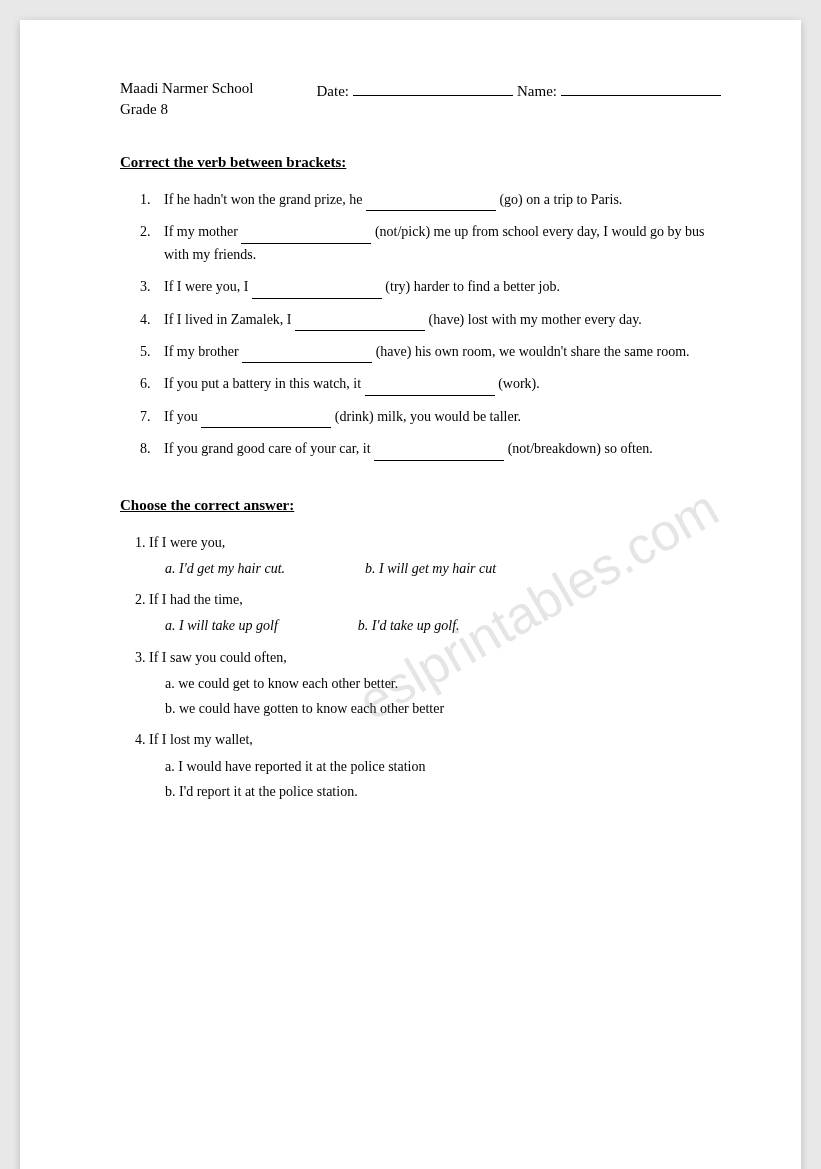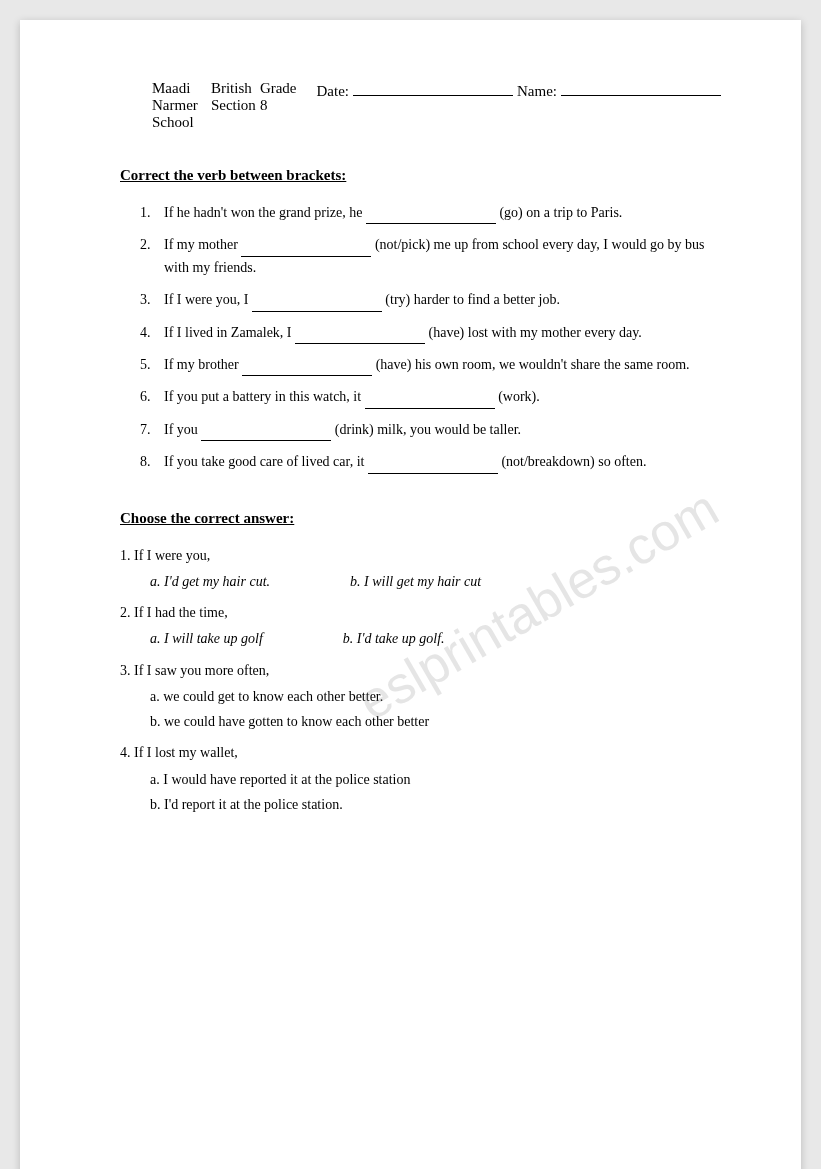--- a/index.html
+++ b/index.html
@@ -42,22 +42,22 @@
 
     .header-grid {
       display: grid;
       grid-template-columns: 1fr 1fr;
       gap: 4px 20px;
       margin-bottom: 10px;
     }
 
     .header-left {
       display: flex;
+      flex-direction: column;
       gap: 4px;
-      margin-left: 32px;
     }
 
     .header-right {
       display: flex;
       flex-direction: row;
       gap: 4px;
     }
 
     .header-line {
       font-size: 15px;
@@ -113,20 +113,21 @@
     }
 
     .choose-section {
       margin-top: 10px;
     }
 
     .choose-item {
       font-size: 14px;
       margin-bottom: 8px;
       line-height: 1.6;
+      margin-left: 15px;
     }
 
     .choose-options {
       padding-left: 30px;
       margin-top: 2px;
     }
 
     .choose-option {
       font-size: 14px;
       line-height: 1.8;
@@ -158,23 +159,20 @@
   <div class="watermark">
     <span>eslprintables.com</span>
   </div>
 
   <div class="header-grid">
     <div class="header-left">
       <div class="header-line">
         <span class="label">Maadi Narmer School</span>
       </div>
       <div class="header-line">
-        <span class="label">British Section</span>
-      </div>
-      <div class="header-line">
         <span class="grade-label">Grade 8</span>
       </div>
     </div>
     <div class="header-right">
       <div class="header-line">
         <span class="label">Date:</span>
         <span class="underline-field"></span>
       </div>
       <div class="header-line">
         <span class="label">Name:</span>
@@ -238,21 +236,21 @@
       <li>
         <span class="num">7.</span>
         <span>If you </span>
         <span class="blank"></span>
         <span>(drink)</span>
         <span> milk, you would be taller.</span>
       </li>
 
       <li>
         <span class="num">8.</span>
-        <span>If you take good care of lived car, it </span>
+        <span>If you grand good care of your car, it </span>
         <span class="blank"></span>
         <span>(not/breakdown) so often.</span>
       </li>
     </ol>
   </div>
 
   <div class="section2 choose-section">
     <div class="section-title">Choose the correct answer:</div>
 
     <div class="choose-item">
@@ -268,21 +266,21 @@
       <span>2. </span>
       <span>If I had the time,</span>
       <div class="choose-option-row">
         <span>a. I will take up golf</span>
         <span>b. I'd take up golf.</span>
       </div>
     </div>
 
     <div class="choose-item">
       <span>3. </span>
-      <span>If I saw you more often,</span>
+      <span>If I saw you could often,</span>
       <div class="choose-options">
         <span class="choose-option">a. we could get to know each other better.</span>
         <span class="choose-option">b. we could have gotten to know each other better</span>
       </div>
     </div>
 
     <div class="choose-item">
       <span>4. </span>
       <span>If I lost my wallet,</span>
       <div class="choose-options">

